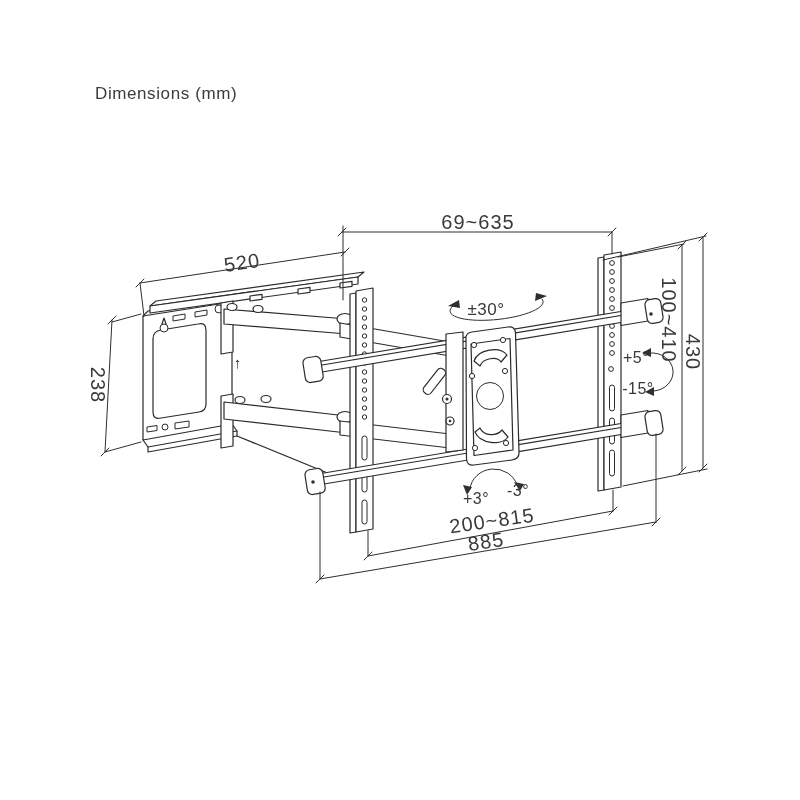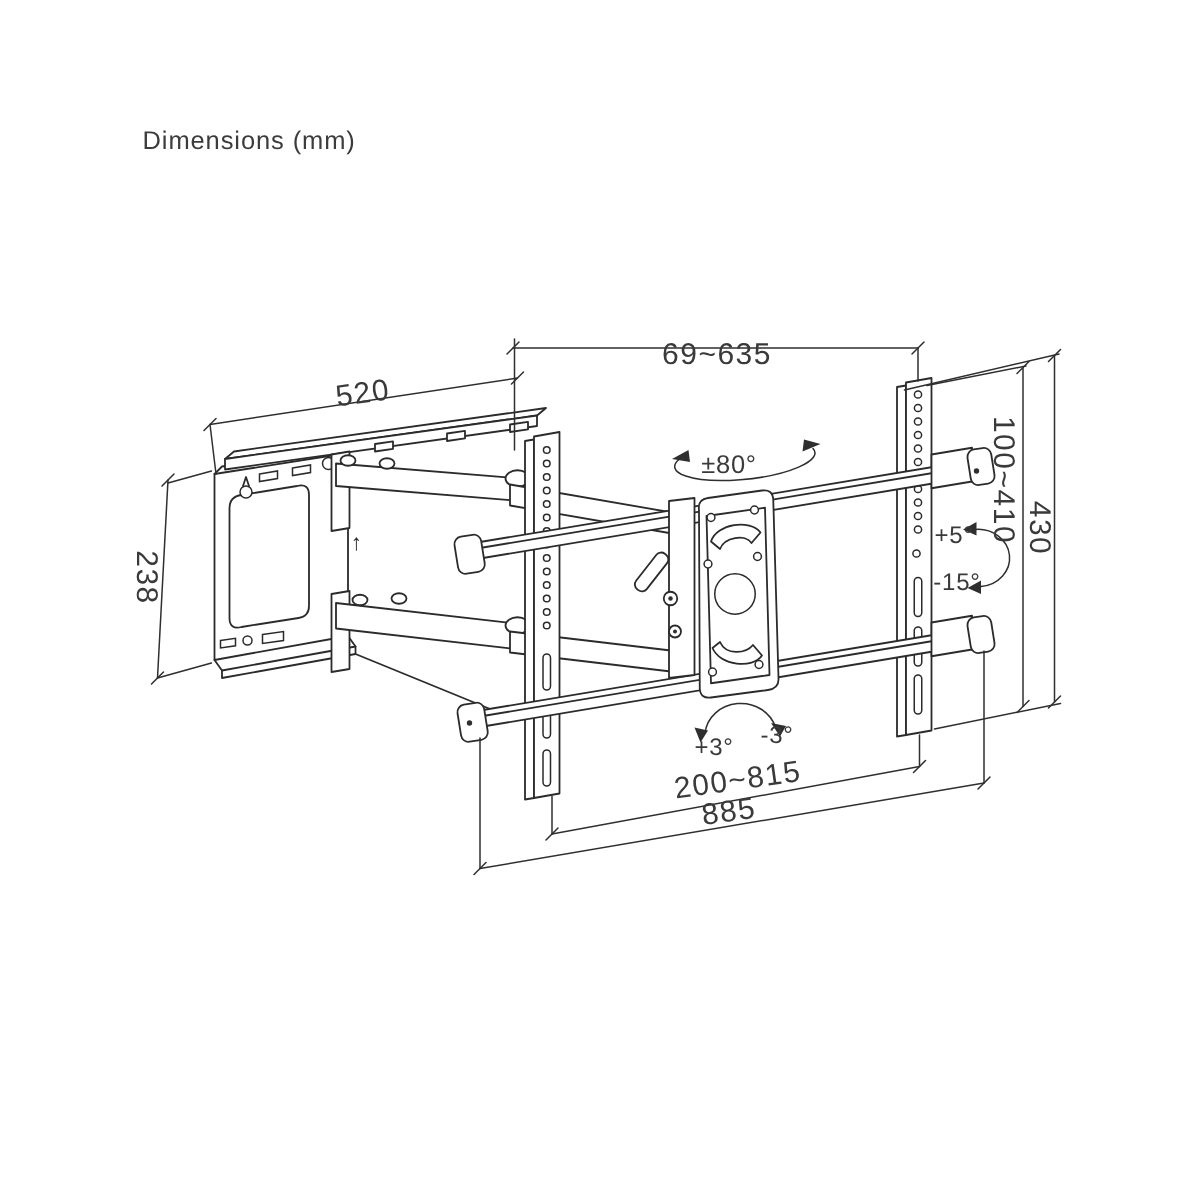--- a/index.html
+++ b/index.html
@@ -197,26 +197,26 @@
       <g>
         <path class="dim" d="M470,489 A24,22 0 0 1 517,485"></path>
         <polygon class="arr" points="467,495 463,485 472,487"></polygon>
         <polygon class="arr" points="520,491 514,482 524,484"></polygon>
       </g>
     </g>
   </svg>
 
   <span class="label rotm8" style="left:242px;top:263px;">520</span>
   <span class="label rot90" style="left:97px;top:385px;">238</span>
-  <span class="label" style="left:478px;top:222px;margin-top:15px;">69~635</span>
+  <span class="label" style="left:478px;top:222px;">69~635</span>
   <span class="label rot90" style="left:668px;top:320px;">100~410</span>
   <span class="label rot90" style="left:692px;top:352px;">430</span>
   <span class="label rotm8" style="left:492px;top:521px;">200~815</span>
   <span class="label rotm8" style="left:486px;top:542px;">885</span>
 
-  <span class="label ang" style="left:486px;top:310px;font-size:17px;">±80°</span>
+  <span class="label ang" style="left:486px;top:310px;font-size:17px;">±30°</span>
   <span class="label ang" style="left:636px;top:358px;">+5°</span>
   <span class="label ang" style="left:638px;top:389px;text-align:right;">-15°</span>
   <span class="label ang" style="left:476px;top:499px;">+3°</span>
   <span class="label ang" style="left:518px;top:491px;">-3°</span>
 
   <span class="label" style="left:238px;top:362px;font-size:15px;color:#2b2b2b;">↑</span>
 </div>
 
 </body></html>

